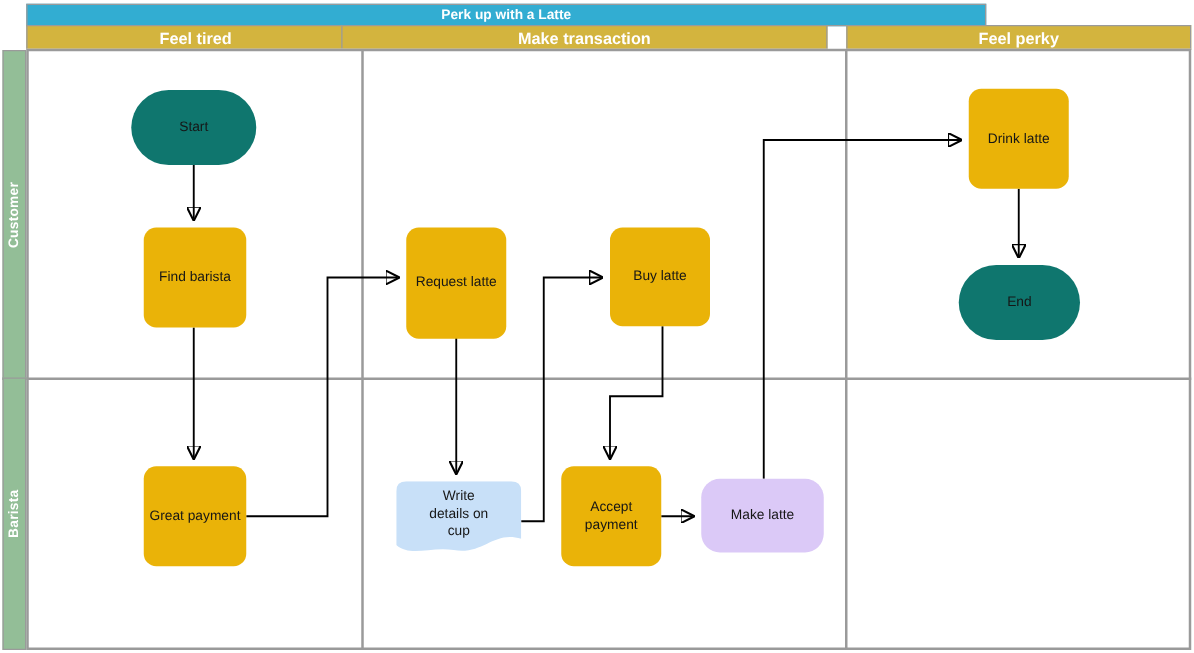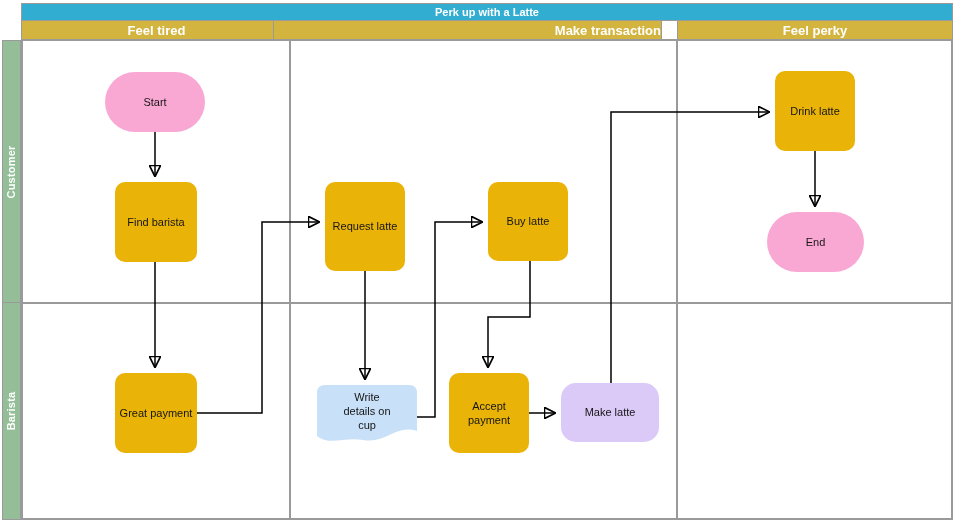--- a/index.html
+++ b/index.html
@@ -2,33 +2,33 @@
 <html><head>
 <meta charset="utf-8">
 <style>
   html,body{margin:0;padding:0;background:#ffffff;}
   .canvas{
     position:relative;width:955px;height:522px;background:#ffffff;overflow:hidden;
     font-family:"Liberation Sans", sans-serif;
   }
   
   .title-bar{
-    position:absolute;left:21px;top:3px;width:932px;height:18px;
+    position:absolute;left:21px;top:3px;width:768px;height:18px;
     background:#32ADD2;border:1px solid #9A9A9A;box-sizing:border-box;
     display:flex;align-items:center;justify-content:center;
     color:#ffffff;font-size:11px;font-weight:bold;
   }
   .phase-header{
     position:absolute;top:20px;height:20px;
     background:#D3B43E;border:1px solid #9A9A9A;box-sizing:border-box;
     display:flex;align-items:center;justify-content:center;
     color:#ffffff;font-size:13px;font-weight:bold;
   }
   .ph-1{left:21px;width:271px;}
-  .ph-2{left:273px;width:389px;justify-content:flex-end;}
+  .ph-2{left:273px;width:389px;}
   .ph-3{left:677px;width:276px;}
   .body-frame{
     position:absolute;left:21px;top:39px;width:932px;height:481px;
     background:#ffffff;border:2px solid #9A9A9A;box-sizing:border-box;
   }
   .vline{position:absolute;top:40px;width:2px;height:480px;background:#9A9A9A;}
   .vline-1{left:289px;}
   .vline-2{left:676px;}
   .hline{position:absolute;left:2px;top:302px;width:951px;height:2px;background:#9A9A9A;}
   
@@ -45,21 +45,21 @@
   }
   
   .connectors{position:absolute;left:0;top:0;width:955px;height:522px;}
   .connectors path{stroke:#000000;stroke-width:1.5;fill:none;}
   
   .node{
     position:absolute;display:flex;align-items:center;justify-content:center;
     text-align:center;font-size:11px;color:#161616;line-height:1.3;
     box-sizing:border-box;padding:2px 4px;
   }
-  .terminator{background:#f9a8d4;border-radius:30px;}
+  .terminator{background:#0f766e;border-radius:30px;}
   .process{background:#eab308;border-radius:10px;}
   .n-start{left:105px;top:72px;width:100px;height:60px;}
   .n-find-barista{left:115px;top:182px;width:82px;height:80px;}
   .n-request-latte{left:325px;top:182px;width:80px;height:89px;}
   .n-buy-latte{left:488px;top:182px;width:80px;height:79px;}
   .n-drink-latte{left:775px;top:71px;width:80px;height:80px;}
   .n-end{left:767px;top:212px;width:97px;height:60px;}
   .n-great-customer{left:115px;top:373px;width:82px;height:80px;}
   .n-accept-payment{left:449px;top:373px;width:80px;height:80px;}
   .n-make-latte{left:561px;top:383px;width:98px;height:59px;background:#DBC9F7;border-radius:15px;}

